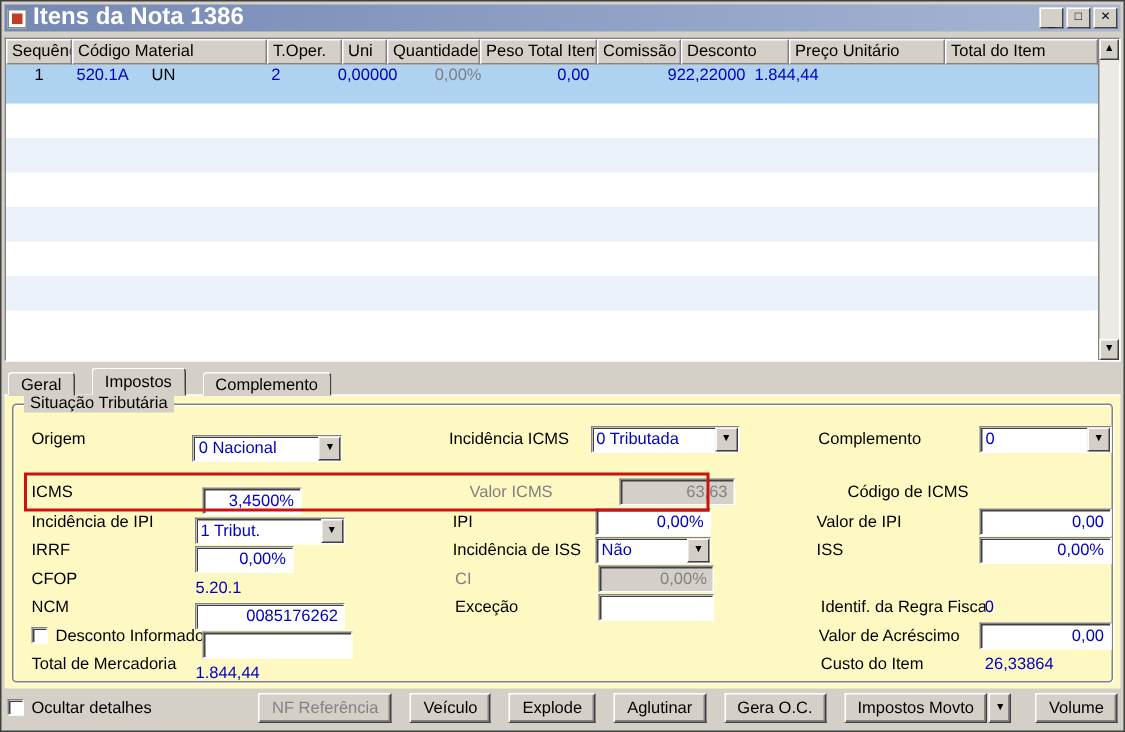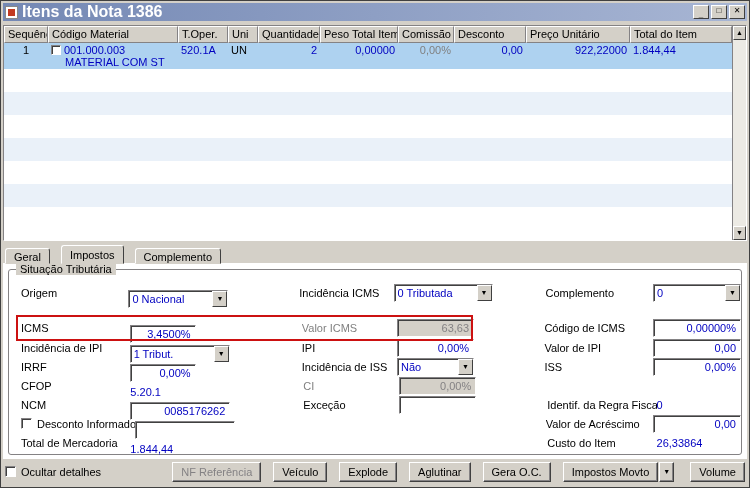--- a/index.html
+++ b/index.html
@@ -58,21 +58,21 @@
 
   
   .tabs { position:absolute; top:244px; left:4px; height:19px; display:flex; align-items:flex-end; z-index:3; }
   .tab { background:#D4D0C8; border:1px solid; border-color:#fff #404040 transparent #fff;
          border-top-left-radius:3px; border-top-right-radius:3px;
          padding:2px 8px 1px; margin-right:11px; height:16px; font-size:11px; }
   .tab.active { height:19px; padding-top:3px; border-bottom:1px solid #D4D0C8; }
 
   
   .panel { position:absolute; top:262px; left:2px; right:2px; height:196px;
-           background:#ffffff; border-top:1px solid #fff; z-index:1; }
+           background:#fef9c3; border-top:1px solid #fff; z-index:1; }
   .groupbox { position:absolute; top:5px; left:5px; right:5px; bottom:4px;
               border:1px solid #848284; border-radius:3px;
               box-shadow:inset 1px 1px 0 #fff, 1px 1px 0 #fff;
               padding:13px 0 0 12px; }
   .gb-title { position:absolute; top:-7px; left:7px; background:#D4D0C8; padding:0 4px; font-size:11px; }
 
   .frow { display:flex; align-items:center; height:19px; }
   .frow.r2 { margin-top:16px; height:20px; position:relative; }
   .lbl { white-space:nowrap; overflow:hidden; }
   .l1 { width:114px; } .l2 { width:100px; } .l3 { width:114px; }
@@ -147,24 +147,20 @@
         <div class="hcell c3">Uni</div>
         <div class="hcell c4">Quantidade</div>
         <div class="hcell c5">Peso Total Item</div>
         <div class="hcell c6">Comissão</div>
         <div class="hcell c7">Desconto</div>
         <div class="hcell c8">Preço Unitário</div>
         <div class="hcell c9">Total do Item</div>
       </div>
       <div class="row1">
         <div class="cell c0 center">1</div>
-        <div class="cell c1 mline">
-          <div class="l"><span class="rowcb"></span><span class="blue">001.000.003</span></div>
-          <div class="l l2 blue">MATERIAL COM ST</div>
-        </div>
         <div class="cell c2 blue">520.1A</div>
         <div class="cell c3">UN</div>
         <div class="cell c4 blue right">2</div>
         <div class="cell c5 blue right">0,00000</div>
         <div class="cell c6 grayv right">0,00%</div>
         <div class="cell c7 blue right">0,00</div>
         <div class="cell c8 blue right">922,22000</div>
         <div class="cell c9 blue right">1.844,44</div>
       </div>
       <div class="erow"></div>
@@ -219,23 +215,20 @@
         <span class="redbox"></span>
         <span class="lbl l1">ICMS</span>
         <span class="colf1">
           <span class="tbx num w66">3,4500%</span>
         </span>
         <span class="lbl l2 grayv">Valor ICMS</span>
         <span class="colf2">
           <span class="tbx num dis w77">63,63</span>
         </span>
         <span class="lbl l3">Código de ICMS</span>
-        <span class="colf3">
-          <span class="tbx num w88">0,00000%</span>
-        </span>
       </div>
 
       <div class="frow">
         <span class="lbl l1">Incidência de IPI</span>
         <span class="colf1">
           <span class="combo w100">
             <span class="cval">1 Tribut.</span>
             <span class="carw">▼</span>
           </span>
         </span>

